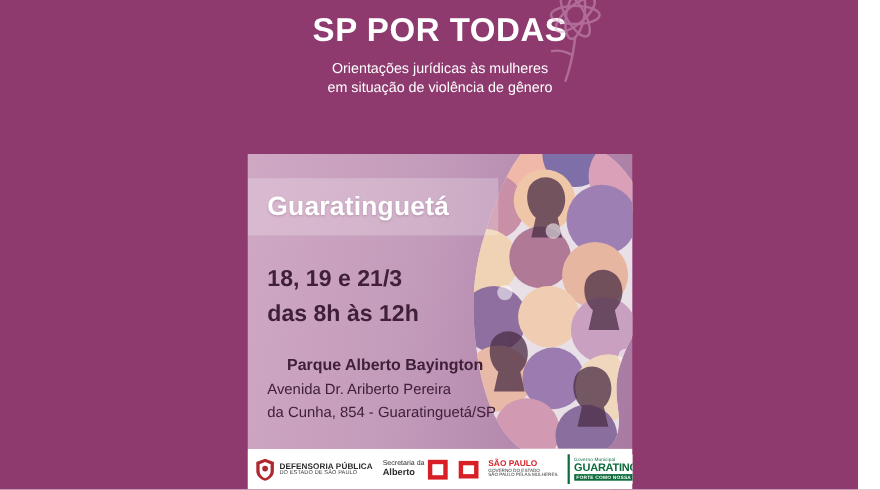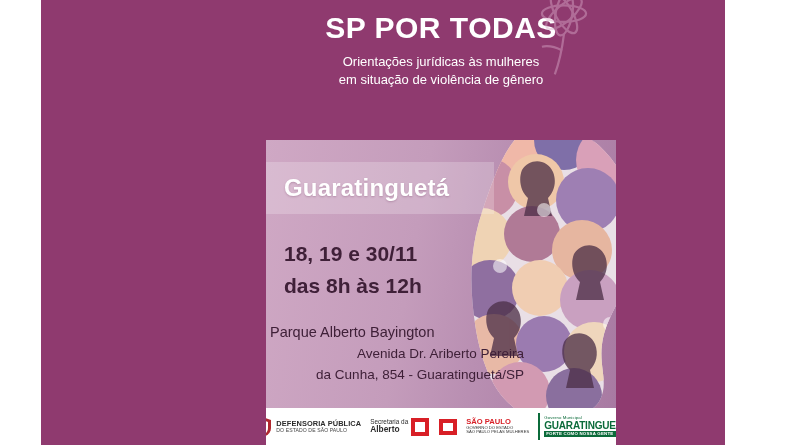--- a/index.html
+++ b/index.html
@@ -5,25 +5,24 @@
   html, body {
     margin: 0;
     padding: 0;
     background: #ffffff;
   }
   body {
     font-family: "Liberation Sans", sans-serif;
   }
   .poster {
     position: relative;
-    width: 684px;
+    width: 780px;
     height: 445px;
     overflow: hidden;
     background: #8e3a6e;
-    margin-left: 41px;
   }
   
   .side-left, .side-right {
     position: absolute;
     top: 0;
     bottom: 0;
     width: 225px;
     background: #8f3a6f;
   }
   .side-left { left: 0; }
@@ -122,25 +121,25 @@
     position: absolute;
     left: 18px;
     top: 98px;
     color: #3f2038;
     font-size: 21px;
     font-weight: bold;
     line-height: 1.5;
   }
   .venue {
     position: absolute;
-    left: 4px;
+    left: 36px;
     top: 182px;
     color: #3f2038;
     font-size: 14.5px;
-    font-weight: normal;
+    font-weight: bold;
     line-height: 1.5;
   }
   .address {
     position: absolute;
     left: 18px;
     top: 202px;
     color: #3f2038;
     font-size: 13.5px;
     font-weight: normal;
     line-height: 1.55;
@@ -148,21 +147,20 @@
   }
 
   
   .footer {
     position: relative;
     width: 100%;
     height: 37px;
     background: #ffffff;
     display: flex;
     align-items: center;
-    justify-content: center;
     gap: 9px;
     box-sizing: border-box;
     padding: 0 6px;
   }
   .logo {
     display: flex;
     align-items: center;
     gap: 3px;
     height: 27px;
   }
@@ -335,26 +333,26 @@
             <circle cx="76" cy="132" r="7"></circle>
             <circle cx="186" cy="190" r="7"></circle>
           </g>
         </g>
       </svg>
 
       <div class="city-band"></div>
       <div class="city-name">Guaratinguetá</div>
 
       <div class="dates">
-        <div>18, 19 e 30/11</div>
+        <div>18, 19 e 21/3</div>
         <div>das 8h às 12h</div>
       </div>
 
       <div class="venue">Parque Alberto Bayington</div>
-      <div class="address" style="top:204px;text-align:right;">
+      <div class="address" style="top:204px;">
         <div>Avenida Dr. Ariberto Pereira</div>
         <div>da Cunha, 854 - Guaratinguetá/SP</div>
       </div>
     </div>
 
     <div class="footer">
 
       <div class="logo">
         <svg class="logo-mark" viewBox="0 0 20 22">
           <path d="M10 1 L18 4 V12 C18 17 14 20 10 21 C6 20 2 17 2 12 V4 Z" fill="#b0282f"></path>

